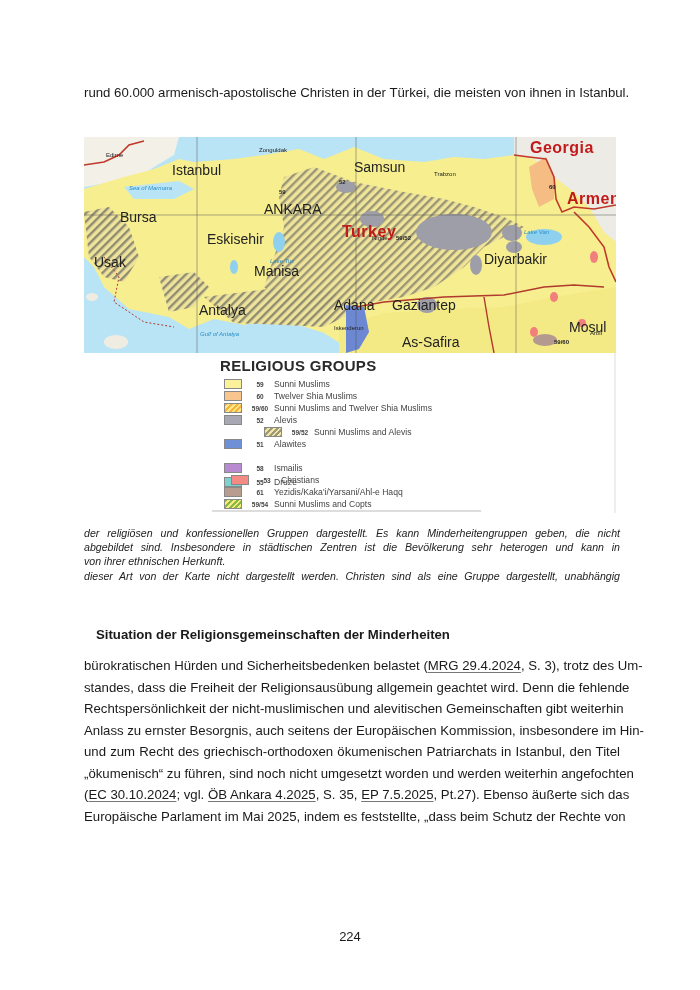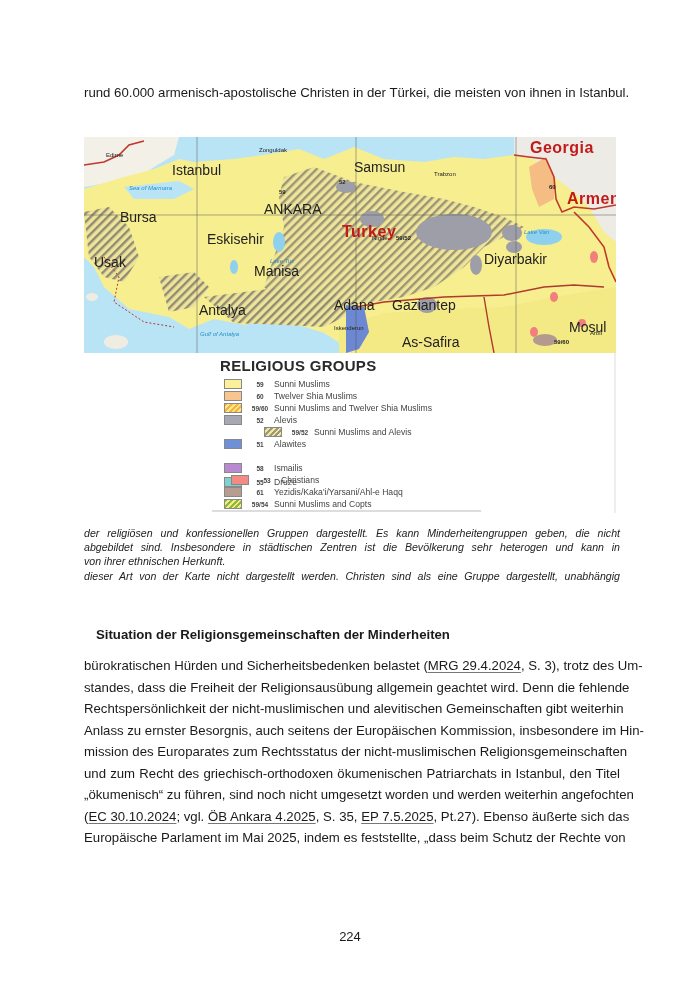--- a/index.html
+++ b/index.html
@@ -201,20 +201,19 @@
   <span class="ln"><i>dieser Art von der Karte nicht dargestellt werden. Christen sind als eine Gruppe dargestellt, unabhängig</i></span>
 </div>
 
 <div id="heading">Situation der Religionsgemeinschaften der Minderheiten</div>
 
 <div id="p2" class="para">
   <span class="ln"><span>bürokratischen Hürden und Sicherheitsbedenken belastet (</span><span class="ref">MRG 29.4.2024</span><span>, S. 3), trotz des Um-</span></span>
   <span class="ln">standes, dass die Freiheit der Religionsausübung allgemein geachtet wird. Denn die fehlende</span>
   <span class="ln">Rechtspersönlichkeit der nicht-muslimischen und alevitischen Gemeinschaften gibt weiterhin</span>
   <span class="ln">Anlass zu ernster Besorgnis, auch seitens der Europäischen Kommission, insbesondere im Hin-</span>
-  <span class="ln">mission des Europarates zum Rechtsstatus der nicht-muslimischen Religionsgemeinschaften</span>
   <span class="ln">und zum Recht des griechisch-orthodoxen ökumenischen Patriarchats in Istanbul, den Titel</span>
   <span class="ln">„ökumenisch“ zu führen, sind noch nicht umgesetzt worden und werden weiterhin angefochten</span>
   <span class="ln"><span>(</span><span class="ref">EC 30.10.2024</span><span>; vgl. </span><span class="ref">ÖB Ankara 4.2025</span><span>, S. 35, </span><span class="ref">EP 7.5.2025</span><span>, Pt.27). Ebenso äußerte sich das</span></span>
   <span class="ln">Europäische Parlament im Mai 2025, indem es feststellte, „dass beim Schutz der Rechte von</span>
 </div>
 
 <div id="pagenum">224</div>
 
 </body></html>

